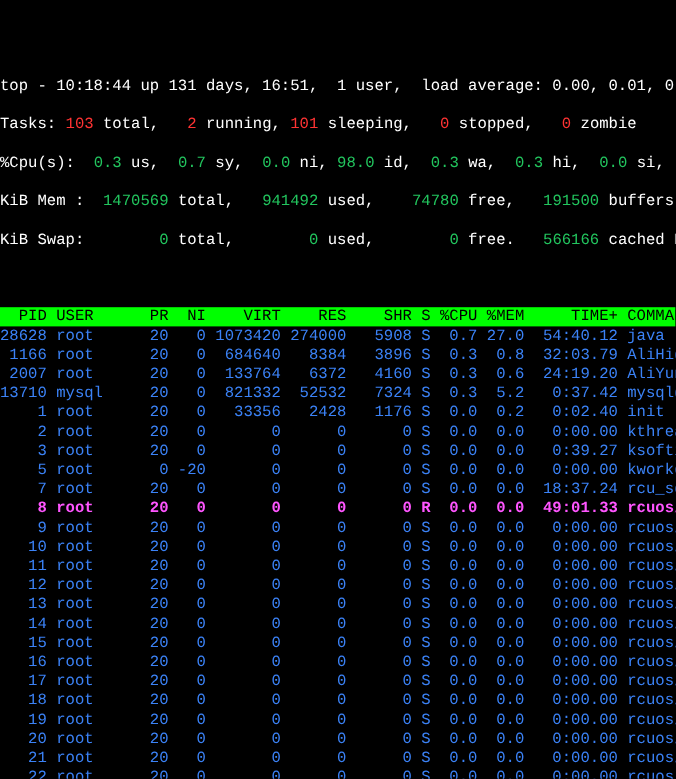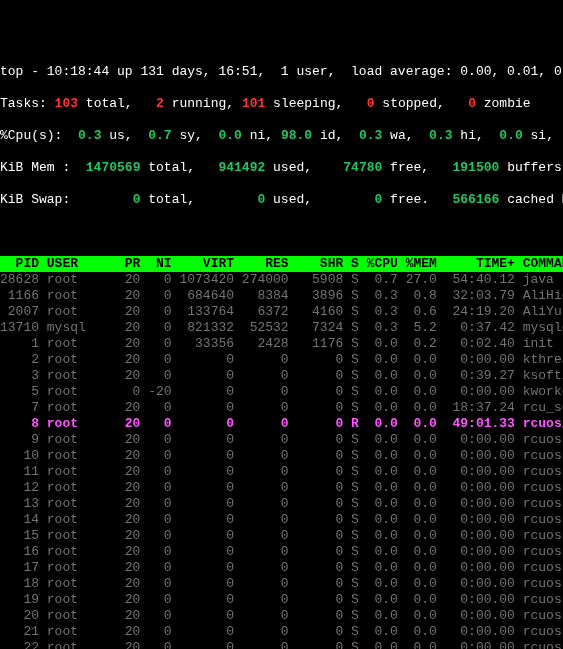--- a/index.html
+++ b/index.html
@@ -10,23 +10,23 @@
     font-size: 13px;
     line-height: 16px;
     color: #0f0;
     width: 563px;
     height: 649px;
     overflow: hidden;
     white-space: pre;
   }
   .white { color: #fff; }
   .red { color: #f33; }
-  .green { color: #737373; }
+  .green { color: #3b82f6; }
   .magenta { color: #22c55e; }
-  .bold { font-weight: bold; }
+  .bold { font-weight: normal; }
   .hdr { background: #0f0; color: #000; display: inline-block; width: 563px; }
   .row { display: block; }
   .highlight { color: #f5f; font-weight: bold; }
 </style>
 </head>
 <body>
 
 
 
 <span class="row white">top - 10:18:44 up 131 days, 16:51,  1 user,  load average: 0.00, 0.01, 0.05</span>

